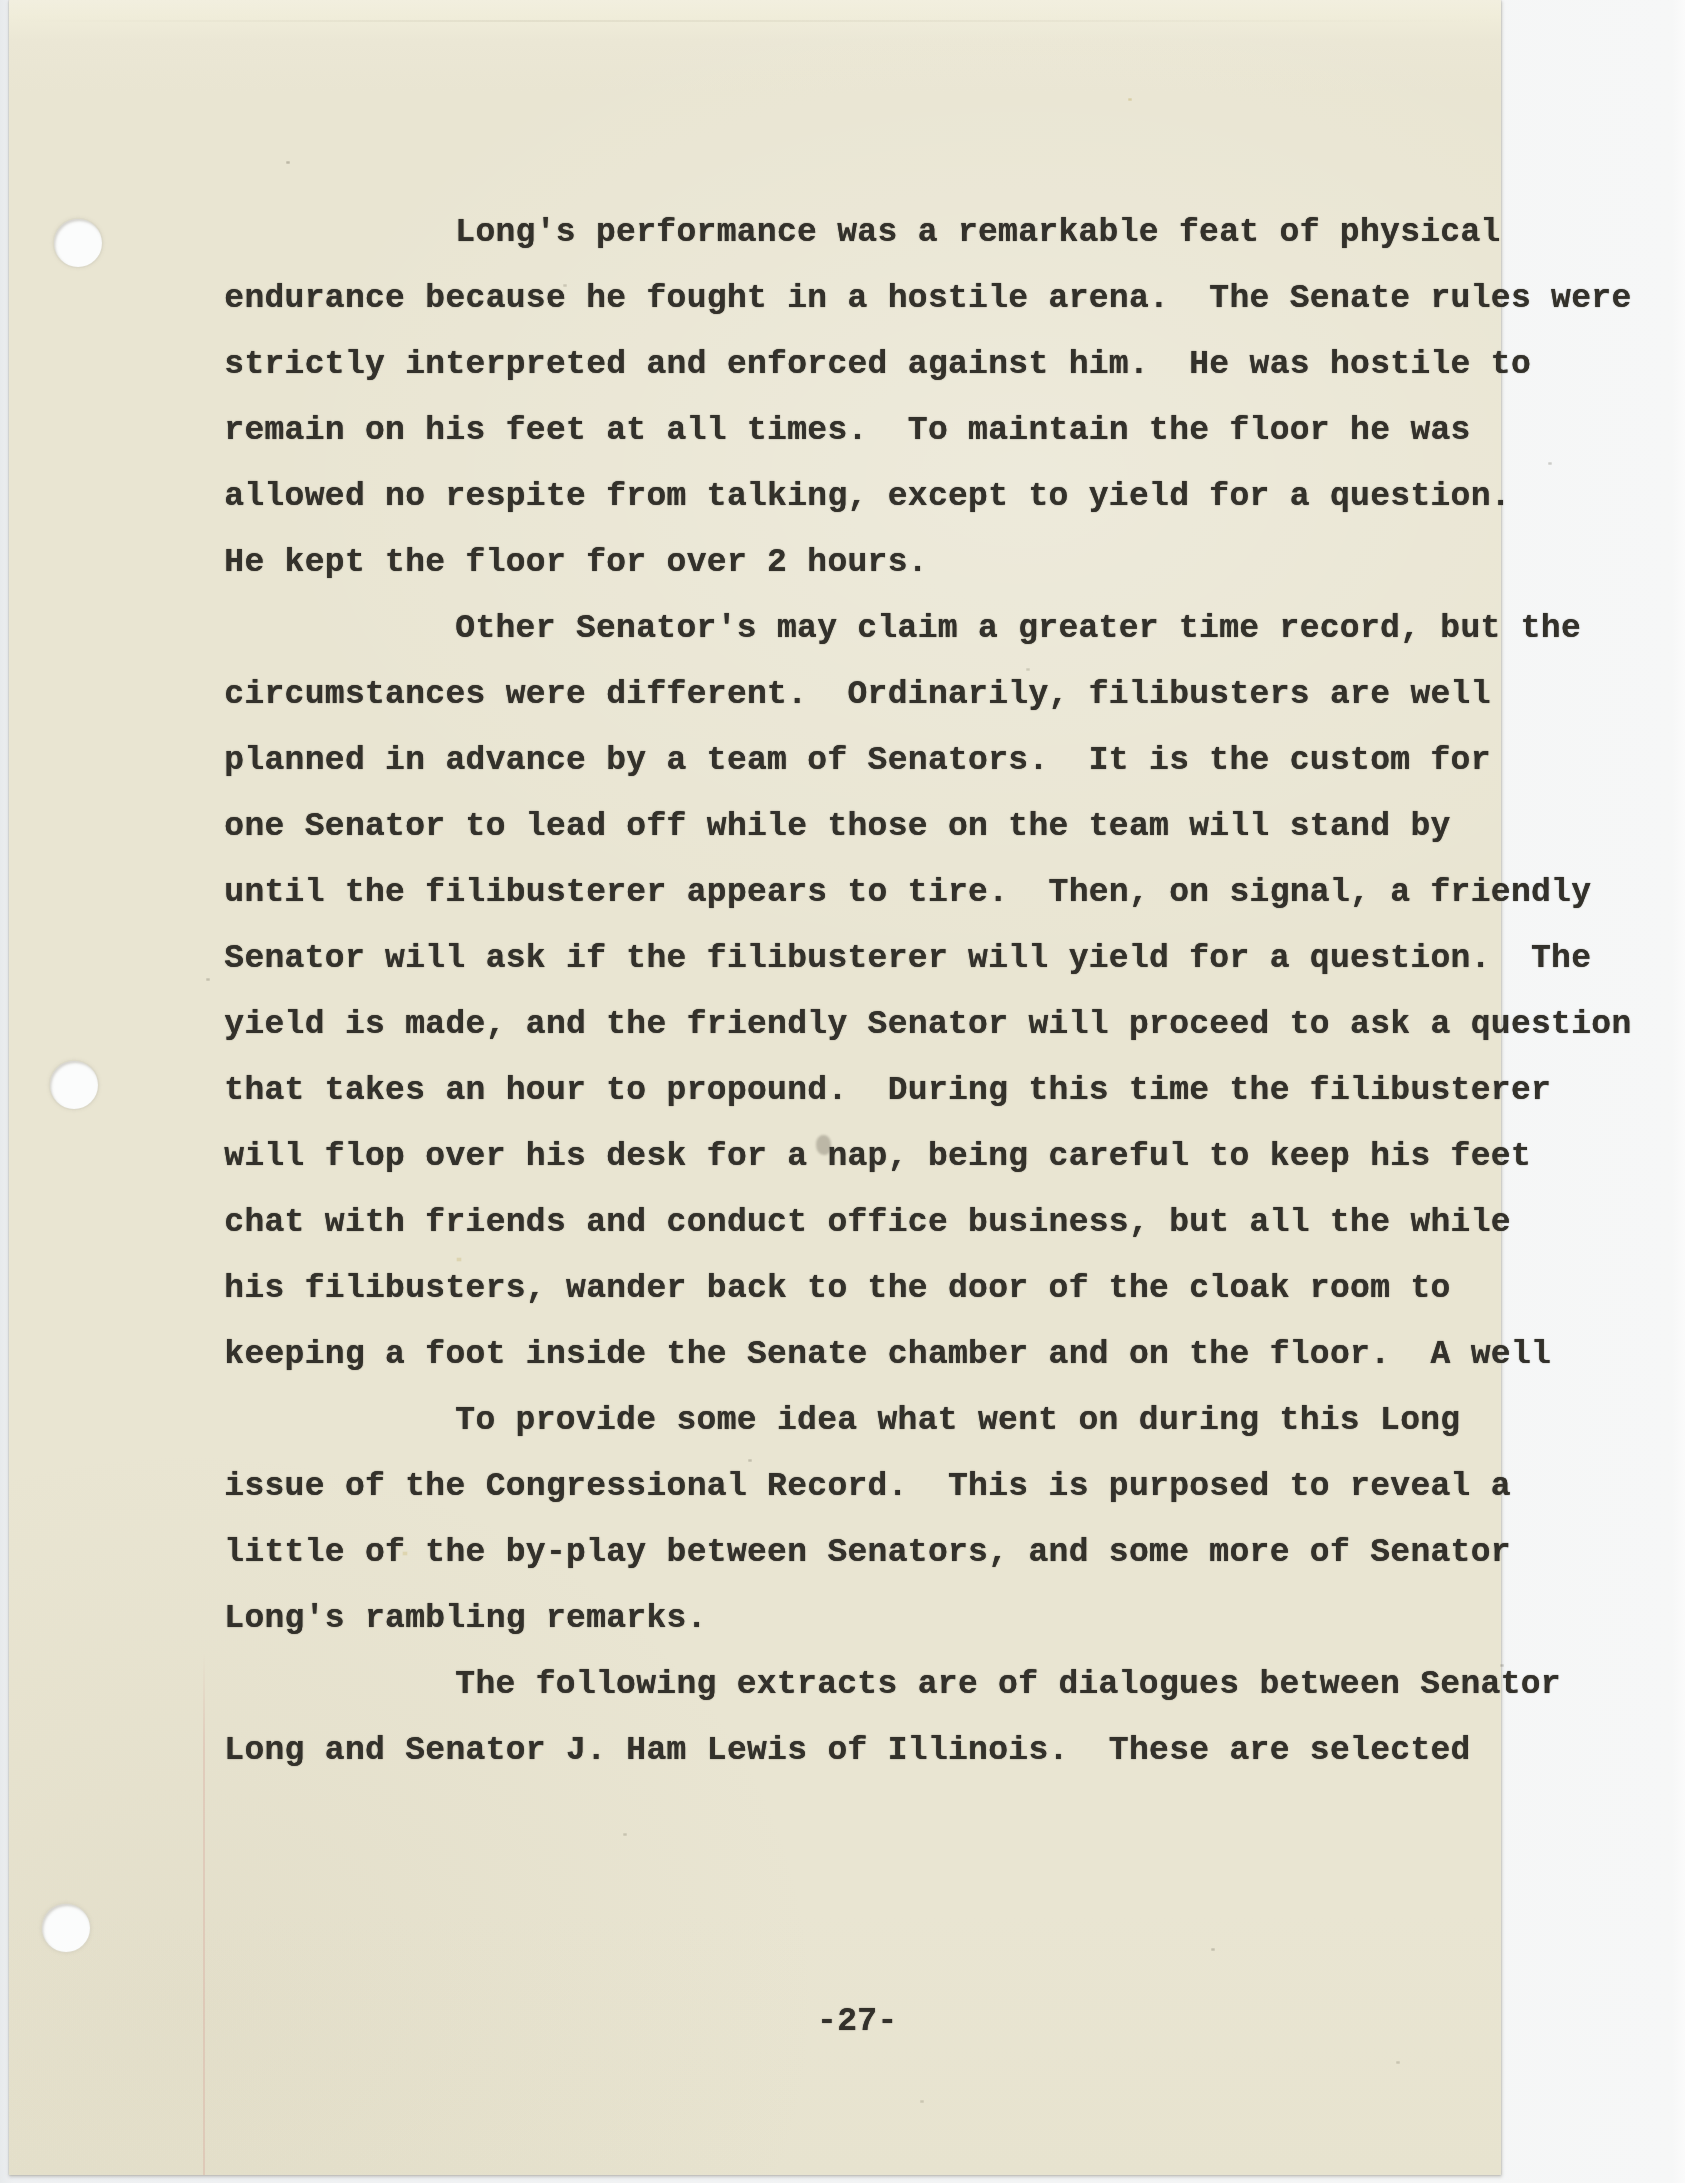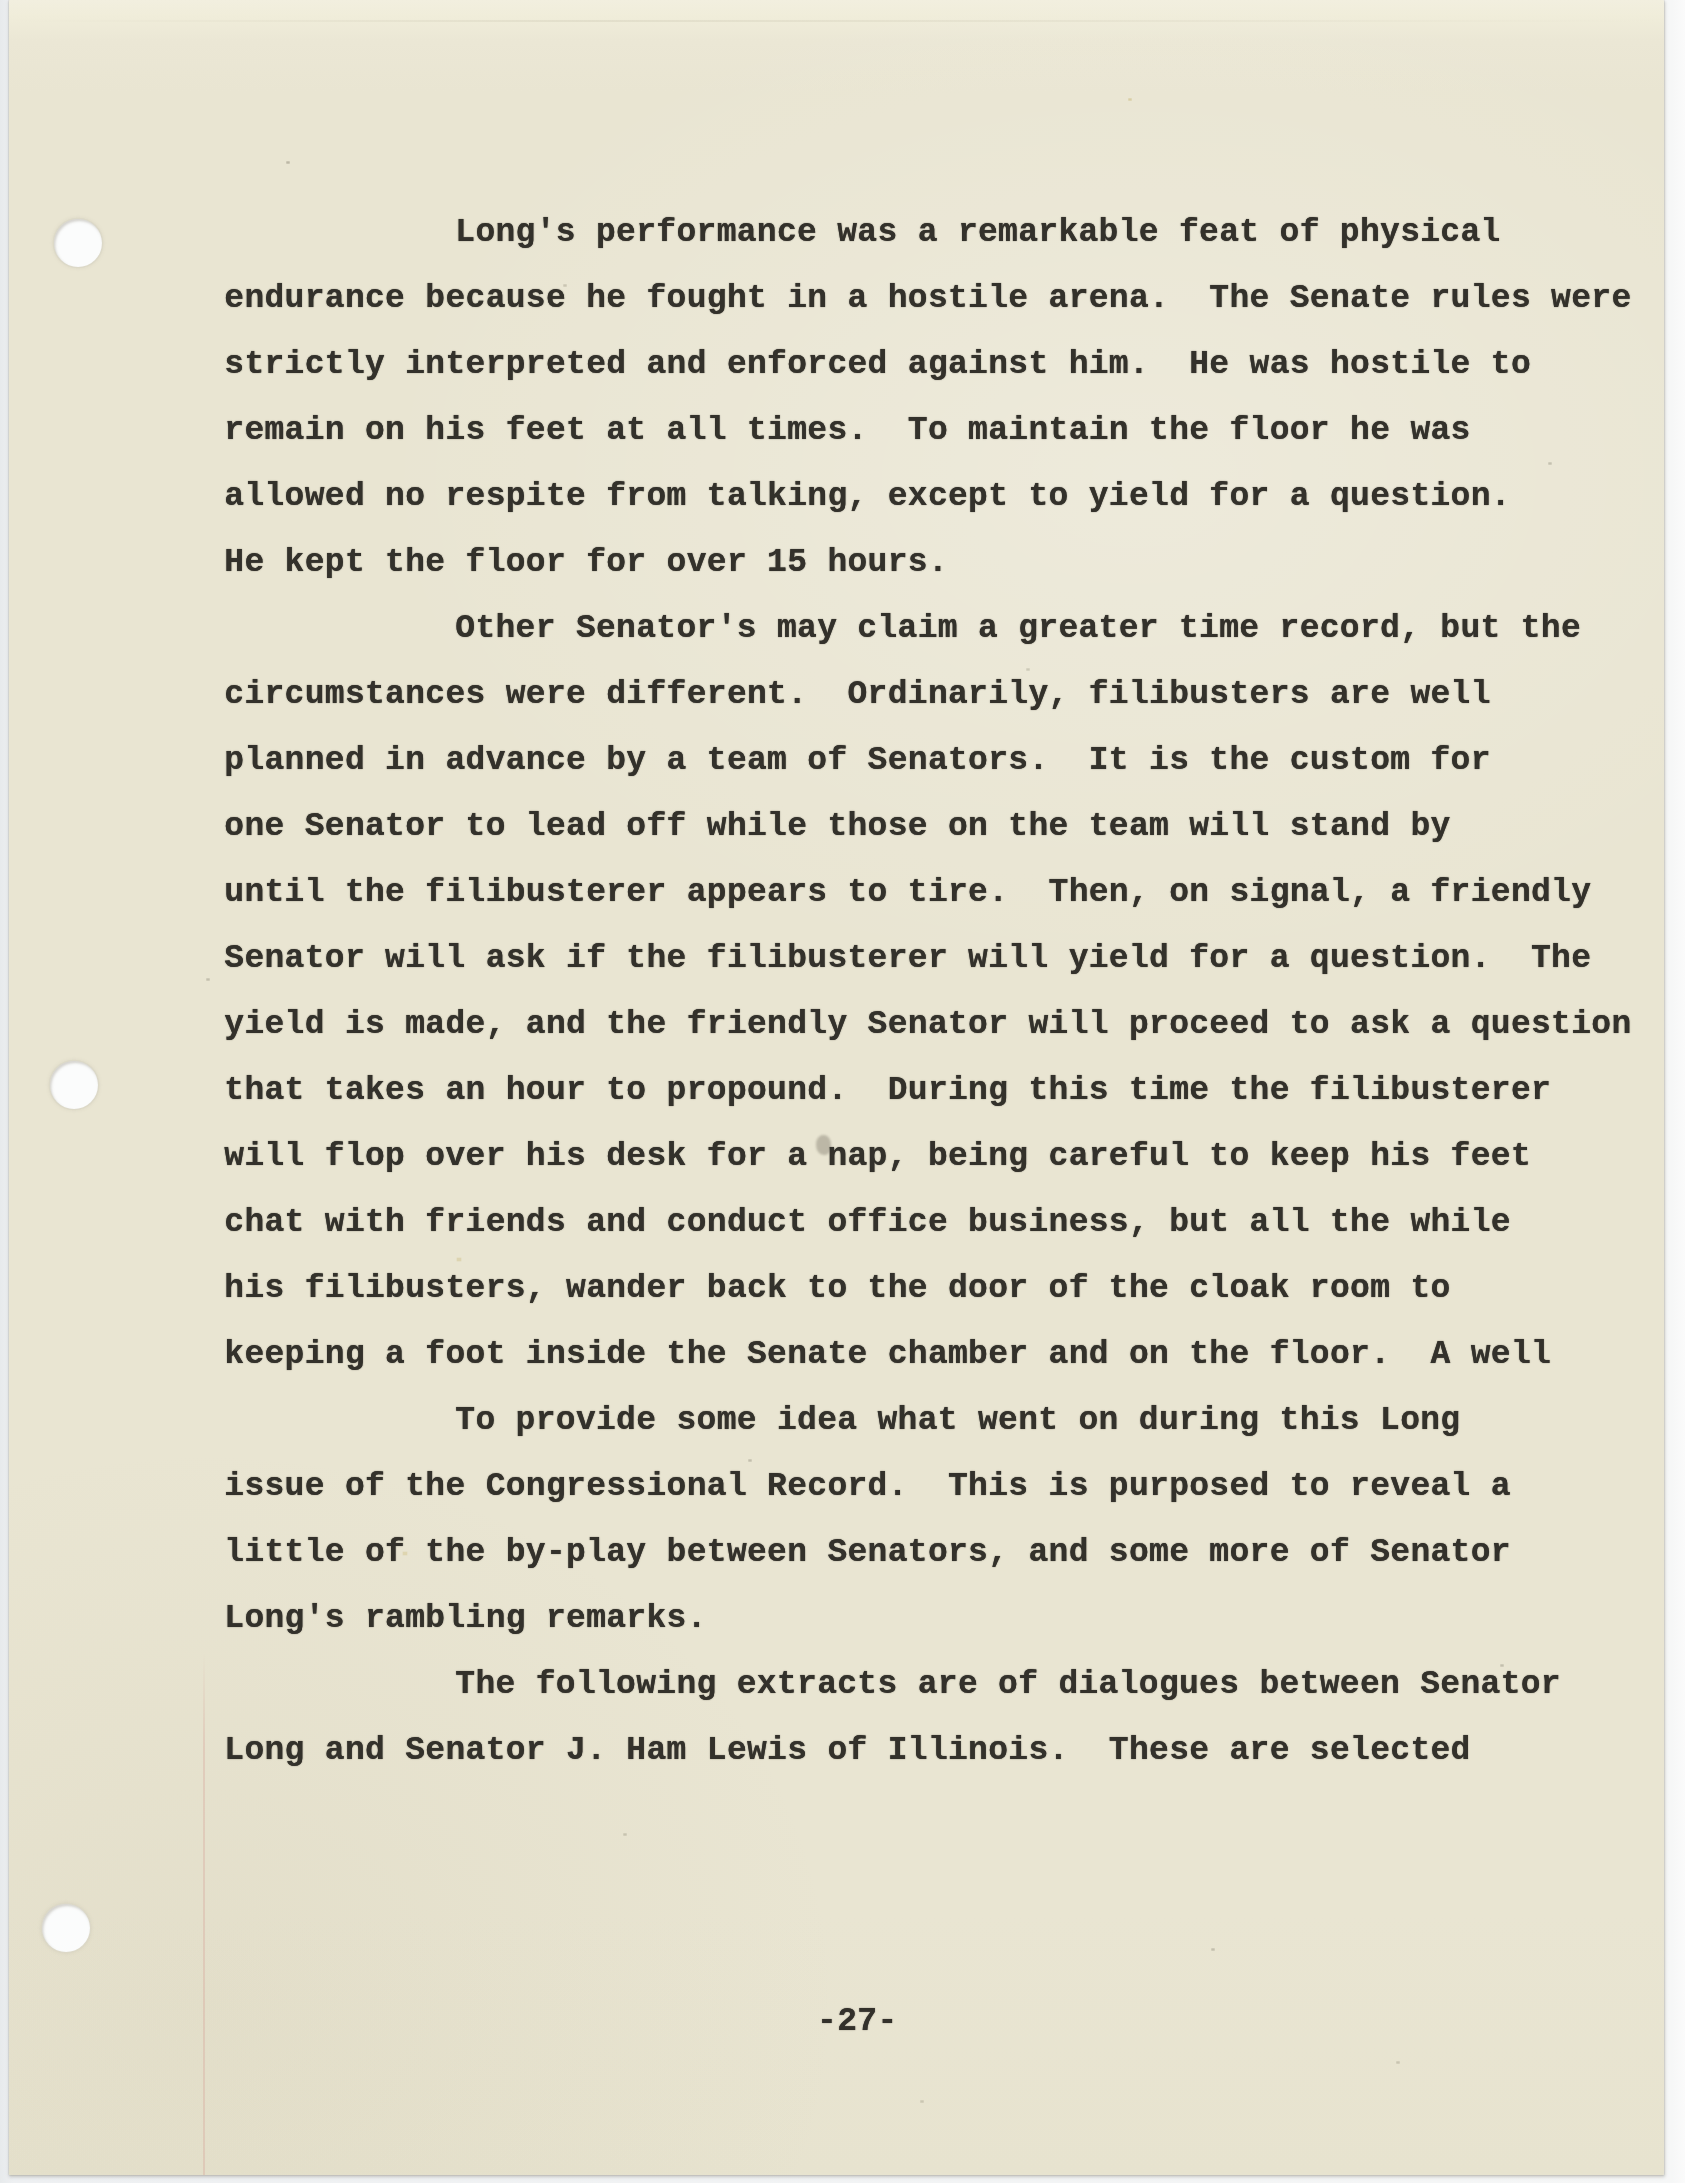--- a/index.html
+++ b/index.html
@@ -13,21 +13,21 @@
     width: 1685px;
     height: 2183px;
     background: linear-gradient(90deg, #e7eaec 0px, #eef0f2 13.2px, #f6f7f7 1672px, #fbfbfb 1685px);
     overflow: hidden;
     font-family: "Liberation Mono", "DejaVu Sans Mono", monospace;
   }
   .paper {
     position: absolute;
     left: 9.3px;
     top: 0px;
-    width: 1655px;
+    width: 1492px;
     height: 2175px;
     background:
       radial-gradient(ellipse 1189px 793px at 68% 22%, rgba(255,255,255,0.20), rgba(255,255,255,0) 65%),
       radial-gradient(ellipse 1057px 925px at 12% 92%, rgba(175,165,130,0.10), rgba(175,165,130,0) 60%),
       linear-gradient(180deg, #f2efdf 0px, #f0edda 16px, #ebe7d5 41px, #e9e5d2 93px, #e9e5d2 88%, #e7e3cf 100%);
     box-shadow: 0.7px 1.3px 3.3px rgba(95,92,78,0.30), 0 0 0 0.7px rgba(150,145,125,0.18);
     border-radius: 1.3px;
   }
   .fold-line {
     position: absolute;
@@ -136,21 +136,21 @@
     <div class="paper-specks"></div>
     <div class="ink-smudge"></div>
 
     <div class="text-block" id="text-block">
 
     <div class="line indent">Long's performance was a remarkable feat of physical</div>
         <div class="line">endurance because he fought in a hostile arena.  The Senate rules were</div>
         <div class="line">strictly interpreted and enforced against him.  He was hostile to</div>
         <div class="line">remain on his feet at all times.  To maintain the floor he was</div>
         <div class="line">allowed no respite from talking, except to yield for a question.</div>
-        <div class="line">He kept the floor for over 15 hours.</div>
+        <div class="line">He kept the floor for over 2 hours.</div>
         <div class="line indent">Other Senator's may claim a greater time record, but the</div>
         <div class="line">circumstances were different.  Ordinarily, filibusters are well</div>
         <div class="line">planned in advance by a team of Senators.  It is the custom for</div>
         <div class="line">one Senator to lead off while those on the team will stand by</div>
         <div class="line">until the filibusterer appears to tire.  Then, on signal, a friendly</div>
         <div class="line">Senator will ask if the filibusterer will yield for a question.  The</div>
         <div class="line">yield is made, and the friendly Senator will proceed to ask a question</div>
         <div class="line">that takes an hour to propound.  During this time the filibusterer</div>
         <div class="line">will flop over his desk for a nap, being careful to keep his feet</div>
         <div class="line">chat with friends and conduct office business, but all the while</div>

